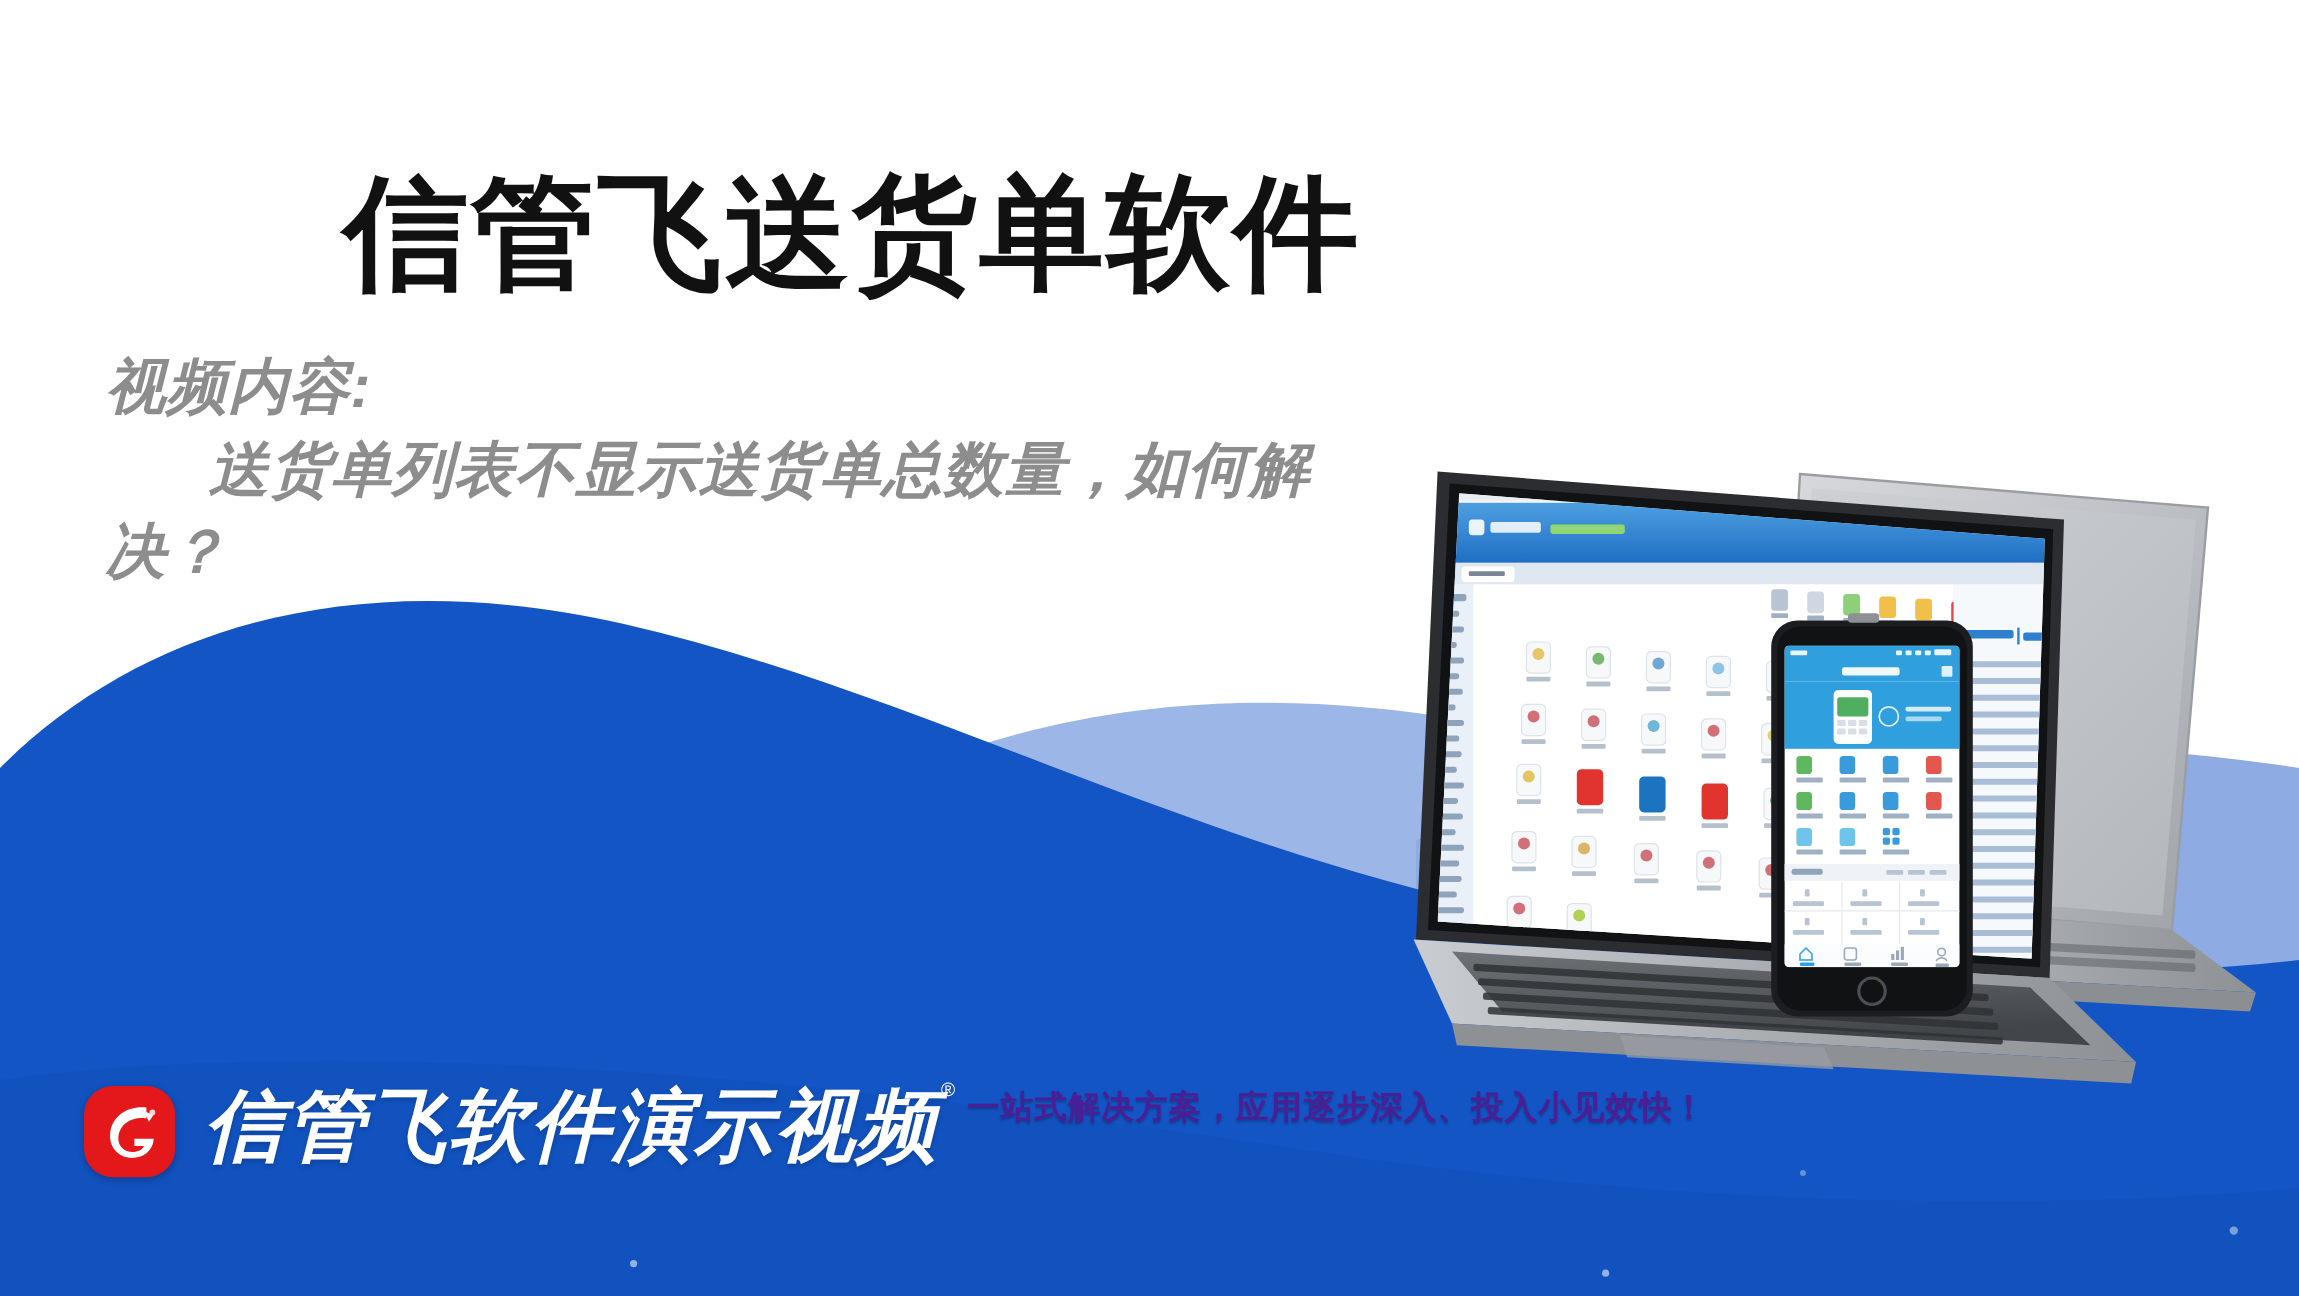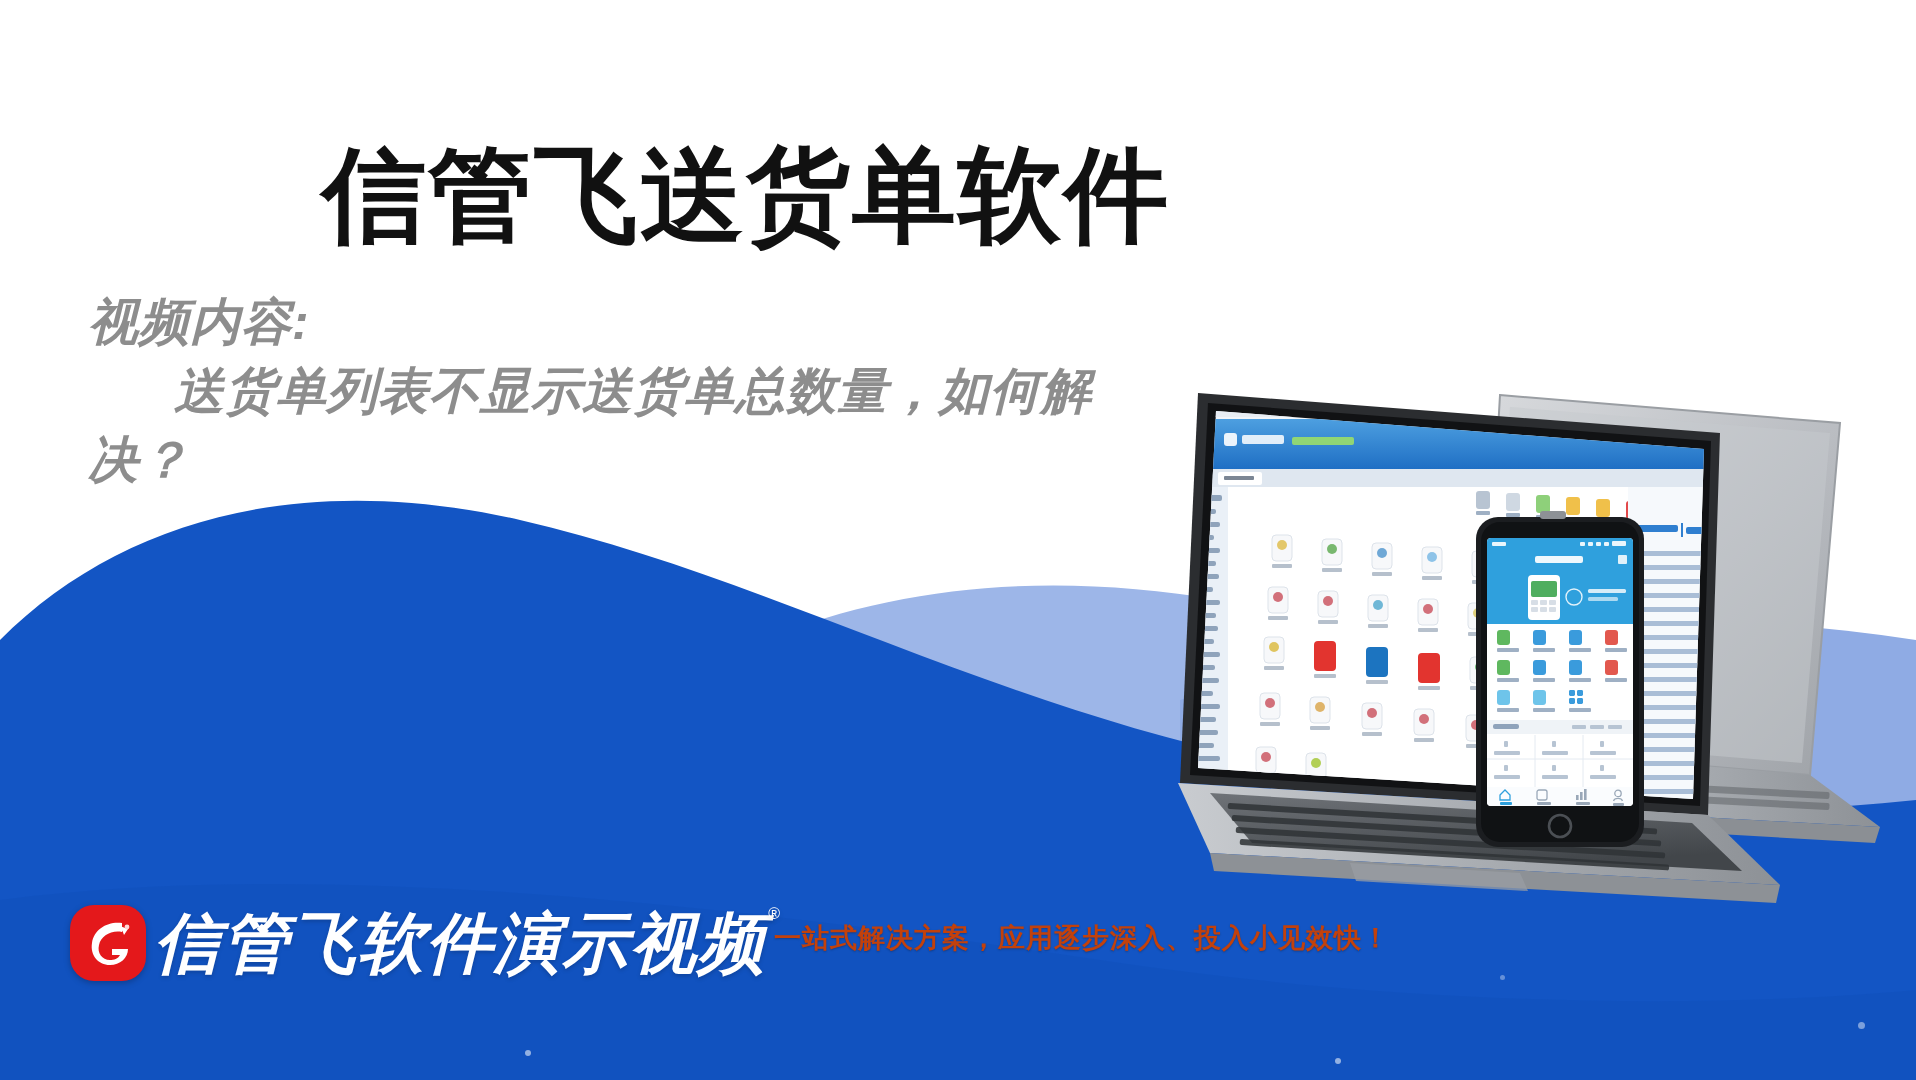--- a/index.html
+++ b/index.html
@@ -15,21 +15,20 @@
 
   
   .title{
     position:absolute;left:0;top:68px;width:1420px;
     text-align:center;
     font-size:104px;line-height:1.1;
     font-weight:bold;
     color:#111111;
     letter-spacing:2px;
     white-space:nowrap;
-    padding-left:36px;
   }
 
   
   .body-copy{
     position:absolute;left:88px;top:288px;width:1030px;
     color:#8d8d8d;
     font-style:italic;
     font-weight:700;
     font-size:50px;
     line-height:1.38;
@@ -38,37 +37,37 @@
   .body-copy .lead{display:block;}
   .body-copy .detail{display:block;}
   .indent{display:inline-block;width:86px;}
 
   
   .devices{position:absolute;left:880px;top:375px;width:1040px;height:560px;}
 
   
   .brand{
     position:absolute;left:70px;top:905px;
-    display:flex;align-items:center;gap:8px;
+    display:flex;align-items:flex-start;gap:24px;
   }
   .brand-logo{
     width:76px;height:76px;border-radius:24px;background:#e4181b;
     position:relative;flex:none;box-shadow:0 2px 6px rgba(0,0,0,.25);
   }
   .brand-name{
     font-size:66px;font-weight:bold;font-style:italic;color:#ffffff;
     line-height:1;letter-spacing:2px;white-space:nowrap;
     text-shadow:0 2px 4px rgba(0,0,0,.18);
     position:relative;
   }
   .brand-name .reg{
     position:absolute;top:-4px;right:-16px;font-size:16px;font-style:normal;font-weight:normal;
   }
   .brand-tagline{
-    font-size:27px;font-weight:bold;color:#c2410c;
+    font-size:27px;font-weight:bold;color:#4c1d95;
     white-space:nowrap;letter-spacing:1px;
     padding-bottom:10px;
     text-shadow:0 1px 2px rgba(0,0,0,.25);
   }
 
   
   .dot{position:absolute;border-radius:50%;background:rgba(255,255,255,.55);}
   .dot.d1{left:525px;top:1050px;width:6px;height:6px;}
   .dot.d2{left:1335px;top:1058px;width:6px;height:6px;}
   .dot.d3{left:1858px;top:1022px;width:7px;height:7px;background:rgba(255,255,255,.45);}

